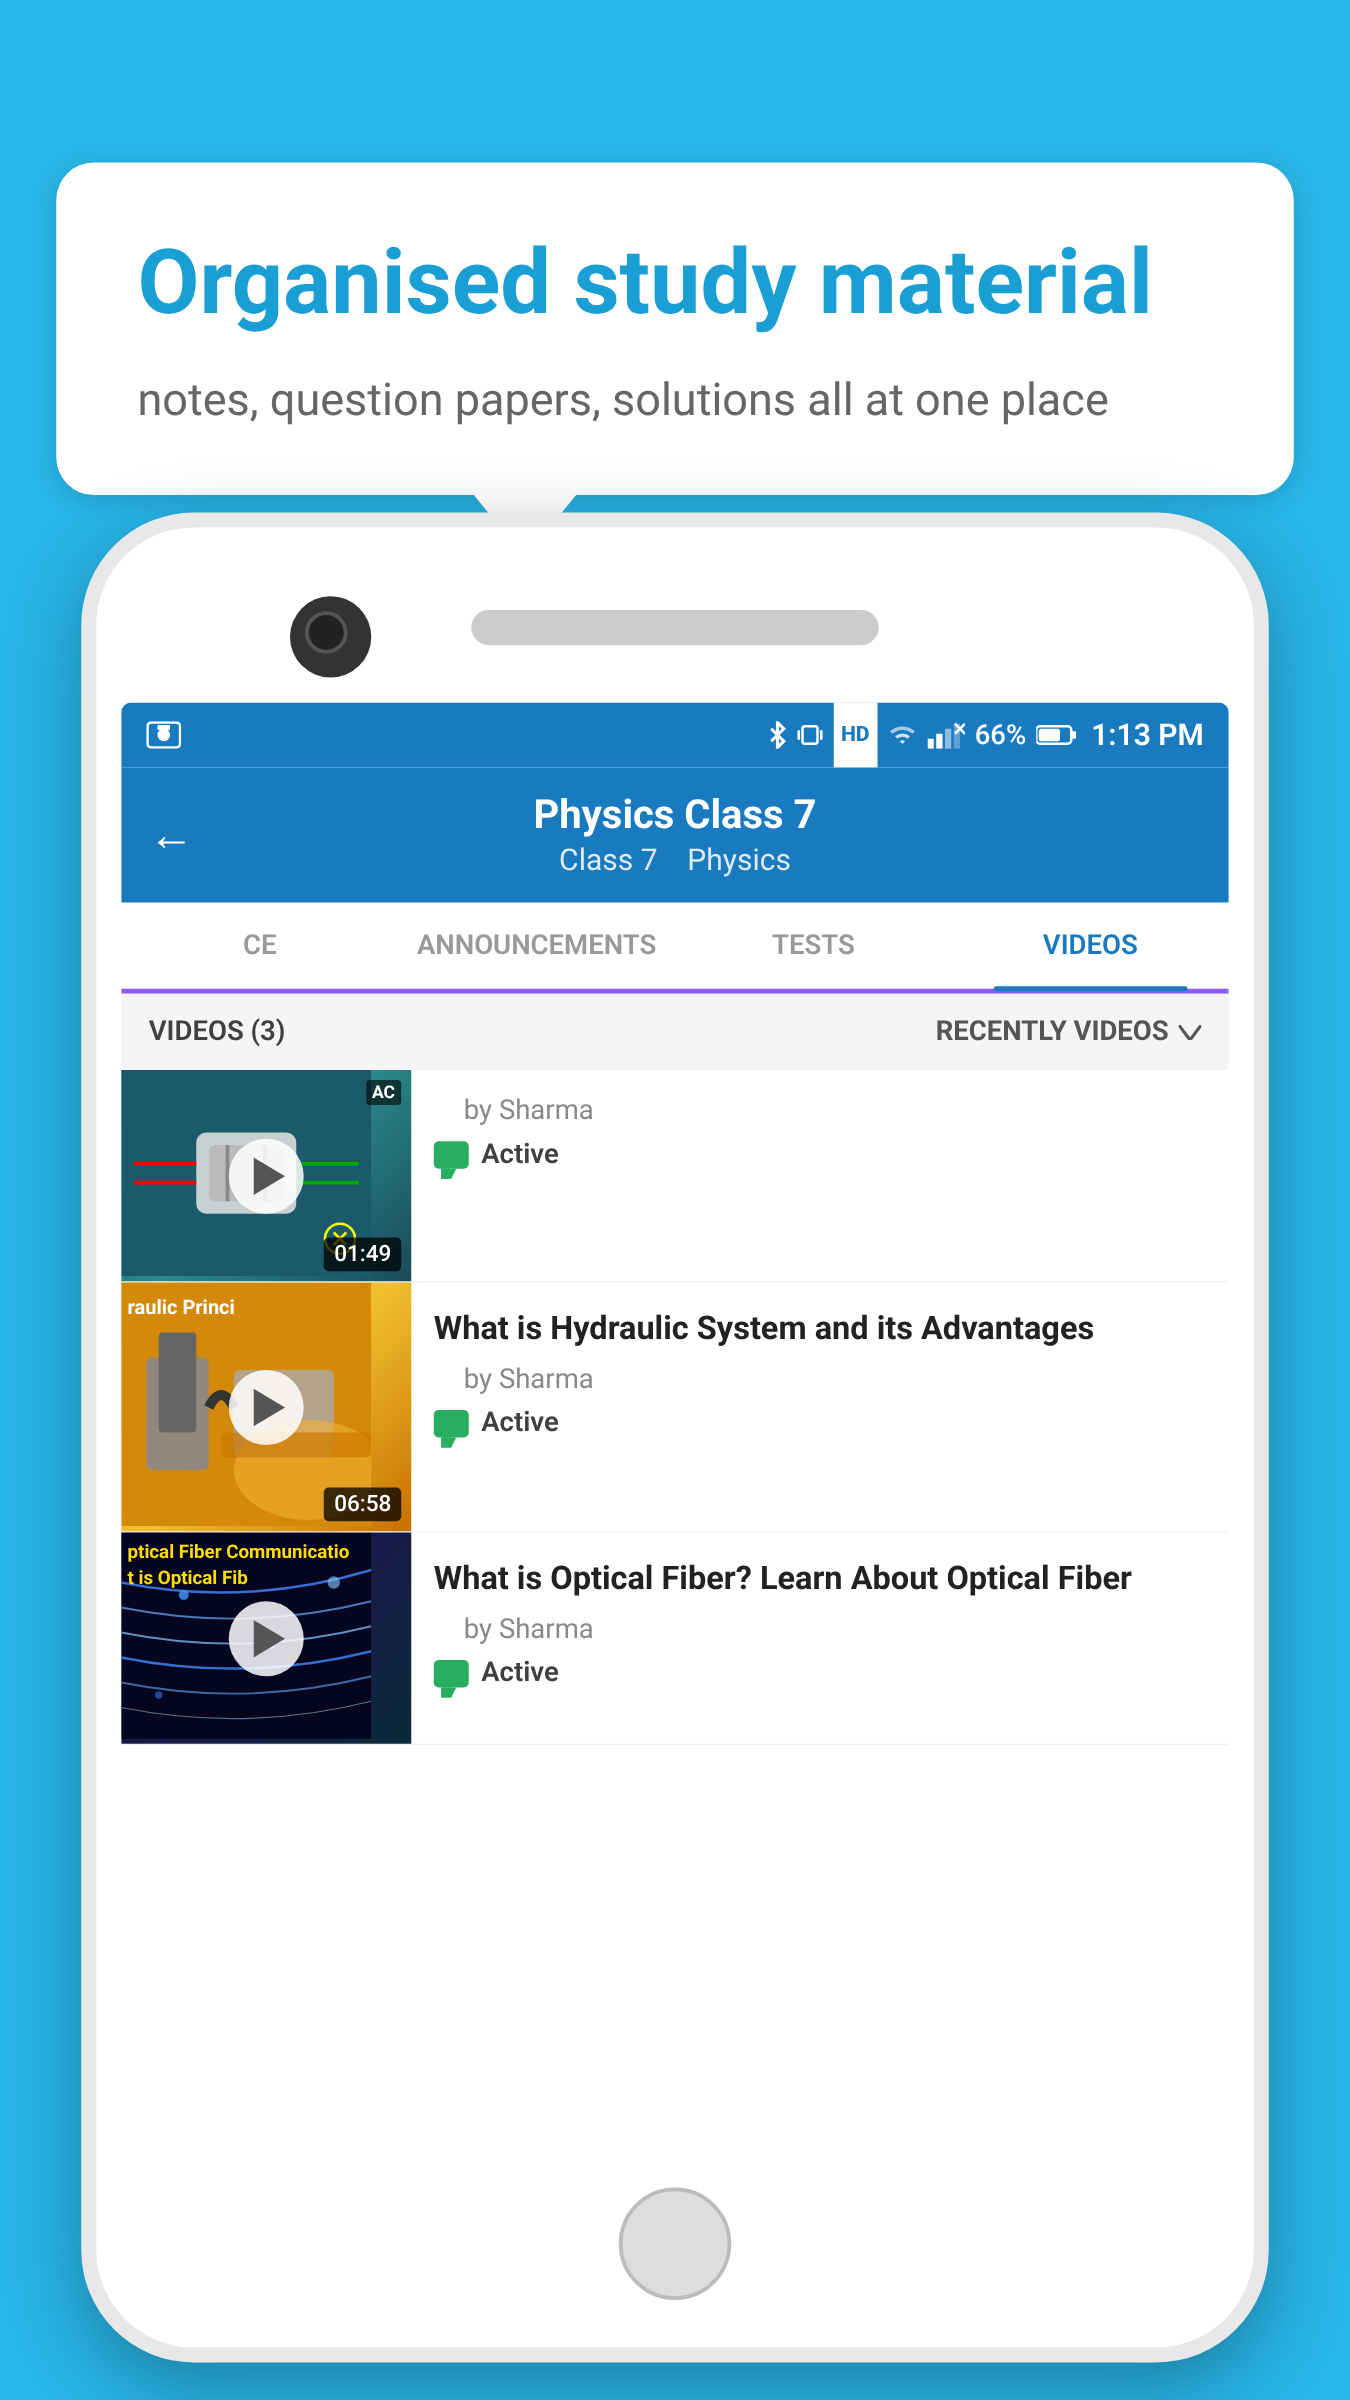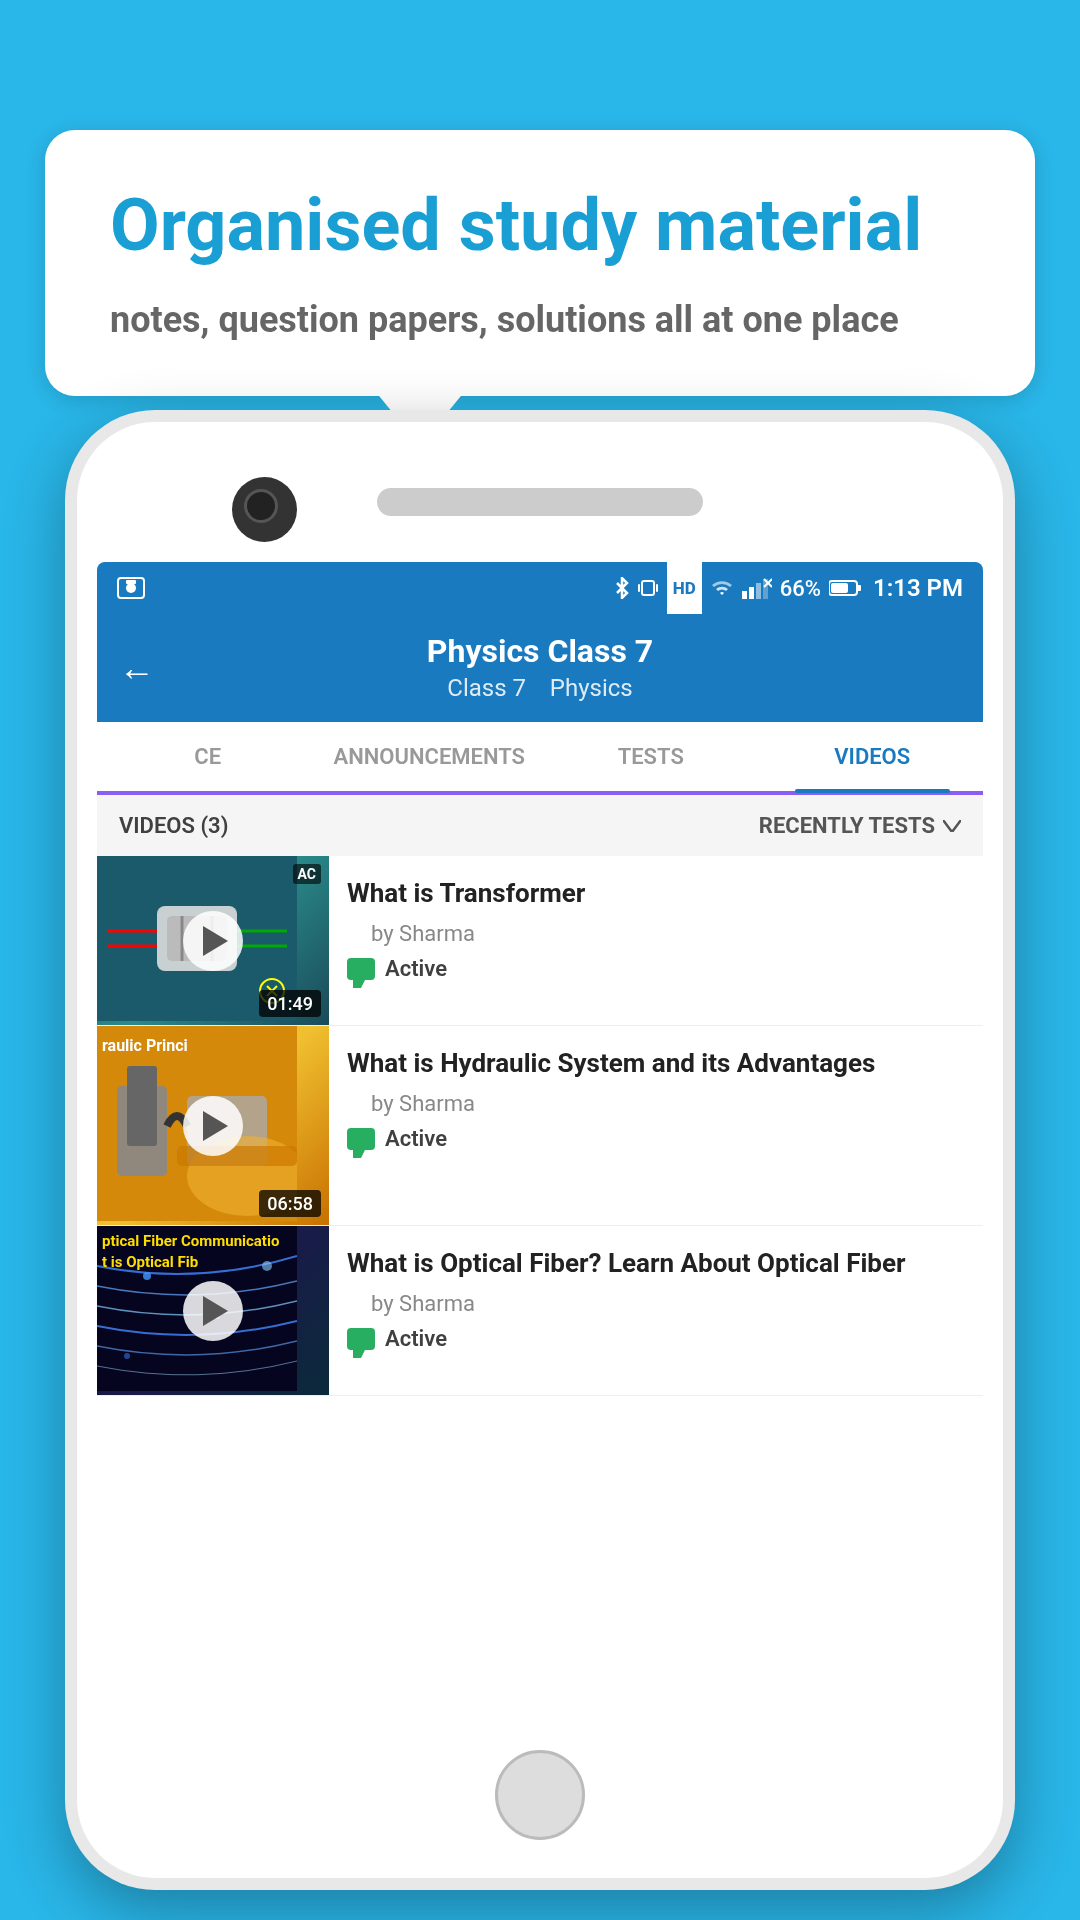--- a/index.html
+++ b/index.html
@@ -41,21 +41,21 @@
       font-size: 72px;
       font-weight: 700;
       color: #1a9fd4;
       line-height: 1.15;
       margin-bottom: 20px;
     }
 
     .speech-bubble-subtitle {
       font-size: 36px;
       color: #666;
-      font-weight: 700;
+      font-weight: 400;
       margin-top: 31px;
     }
 
     
     .phone-frame {
       position: absolute;
       top: 410px;
       left: 65px;
       right: 65px;
       bottom: 30px;
@@ -484,21 +484,21 @@
           <span>TESTS</span>
         </div>
         <div class="tab active">
           <span>VIDEOS</span>
         </div>
       </div>
 
       <div class="videos-header">
         <span class="videos-count">VIDEOS (3)</span>
         <span class="videos-sort">
-          <span>RECENTLY TESTS</span>
+          <span>RECENTLY VIDEOS</span>
           <svg width="18" height="12" viewBox="0 0 18 12" fill="#555">
             <polyline points="0,0 9,12 18,0" fill="none" stroke="#555" stroke-width="2.5"></polyline>
           </svg>
         </span>
       </div>
 
       <div class="video-item">
         <div class="video-thumbnail video-thumbnail-1">
           
           <svg width="200" height="165" viewBox="0 0 200 165">
@@ -519,21 +519,20 @@
             <line x1="170" y1="130" x2="180" y2="140" stroke="#ff0" stroke-width="2"></line>
             <line x1="180" y1="130" x2="170" y2="140" stroke="#ff0" stroke-width="2"></line>
           </svg>
           <div class="ac-badge">AC</div>
           <div class="play-button">
             <div class="play-triangle"></div>
           </div>
           <div class="video-duration">01:49</div>
         </div>
         <div class="video-info">
-          <div class="video-title">What is  Transformer</div>
           <div class="video-author">by Sharma</div>
           <div class="video-status">
             <span class="chat-icon"></span>
             <span>Active</span>
           </div>
         </div>
       </div>
 
       <div class="video-item">
         <div class="video-thumbnail video-thumbnail-2">

